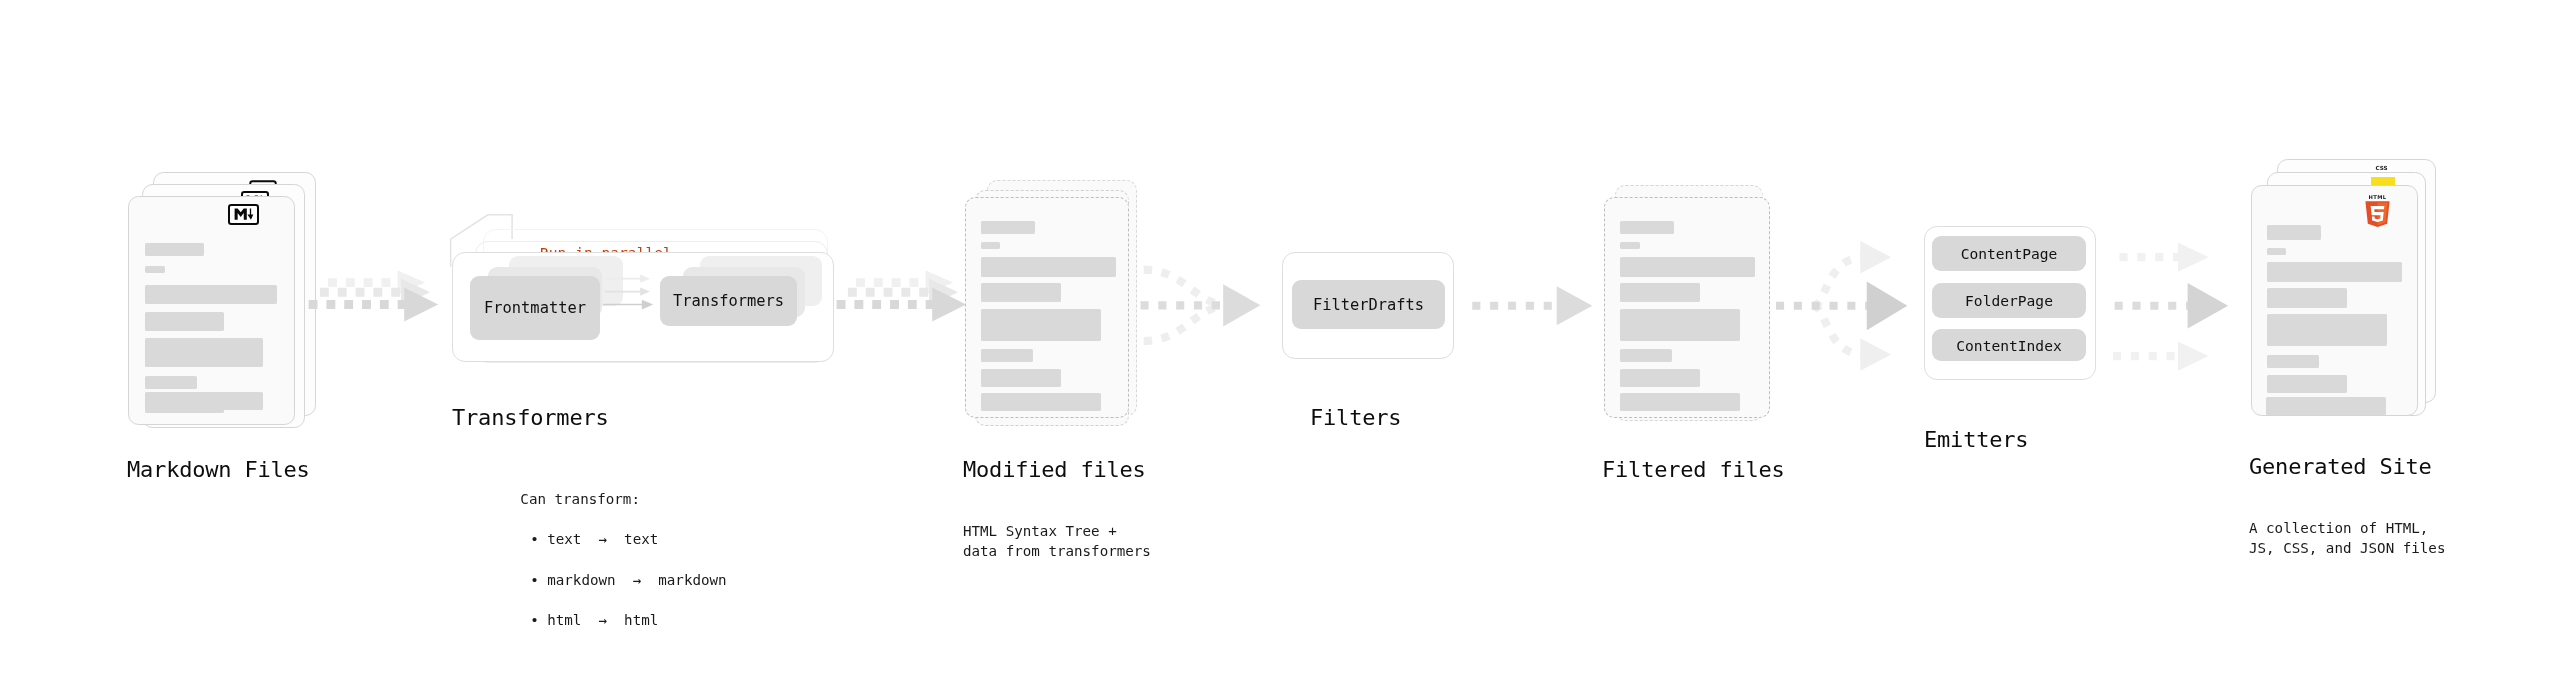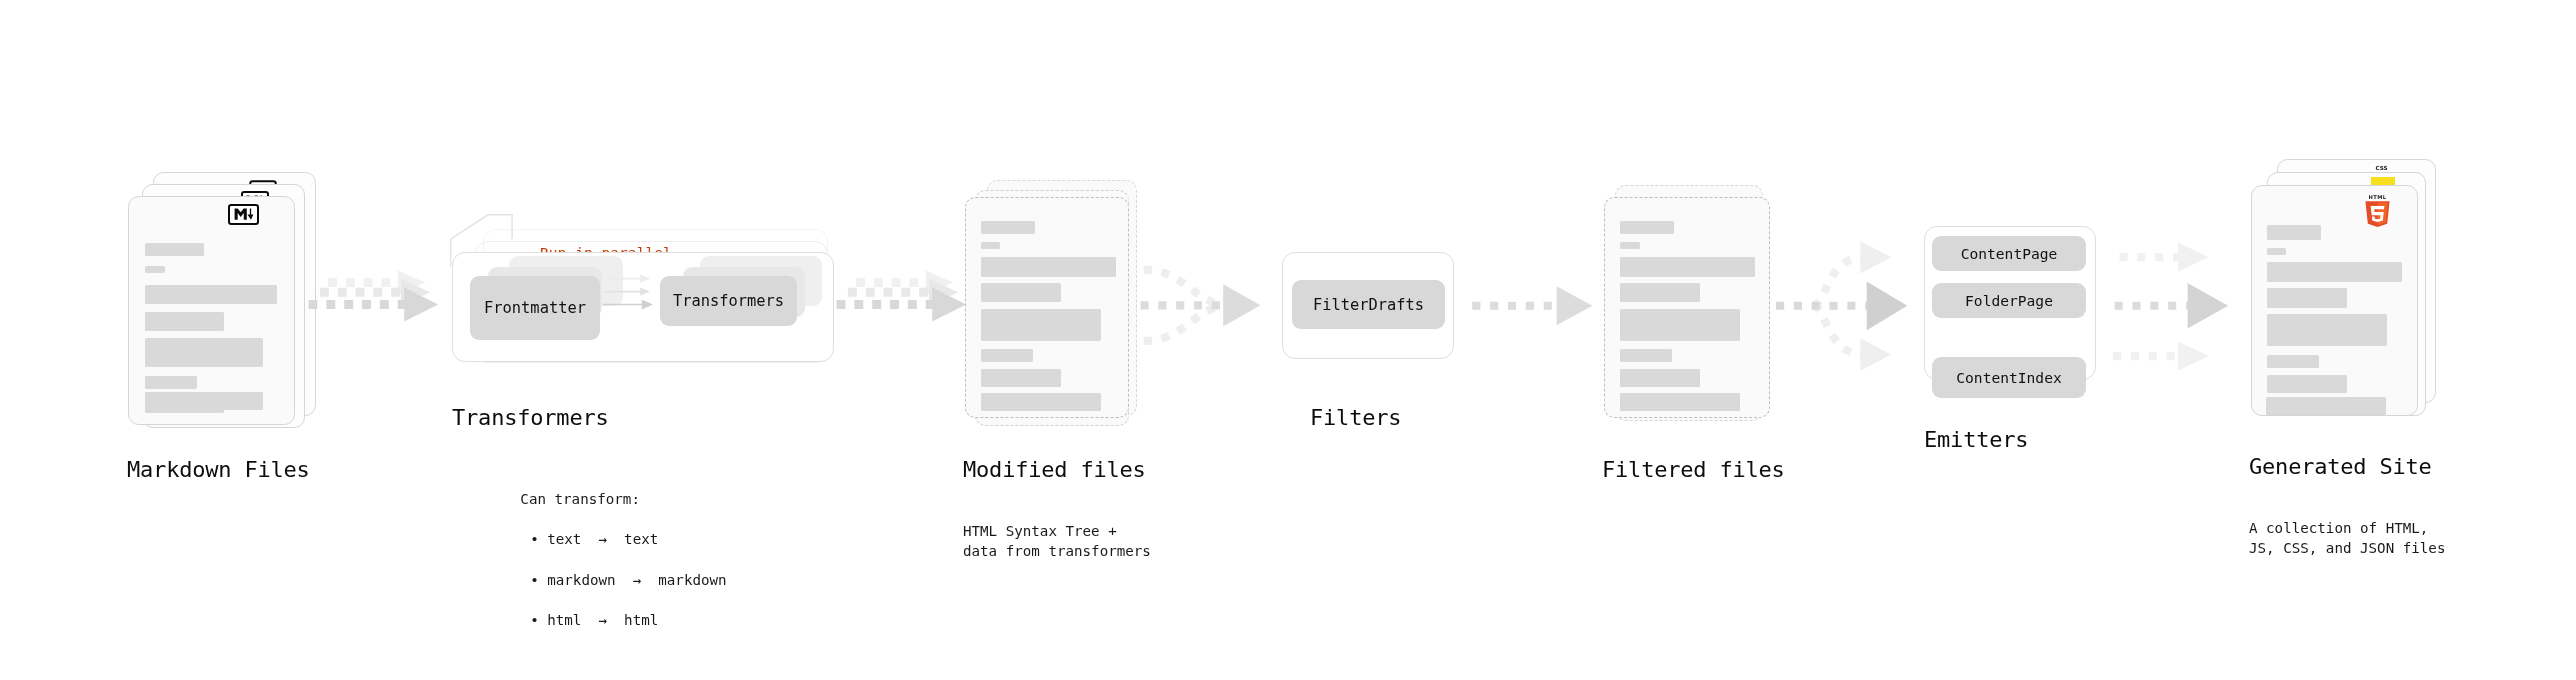--- a/index.html
+++ b/index.html
@@ -297,21 +297,21 @@
         <line x1="0" y1="86" x2="116" y2="86"></line>
       </g>
       <polygon points="112,56 162,86 112,116" fill="#d0d0d0"></polygon>
     </svg>
   </div>
 
   <div class="node">
     <div class="gbox" style="left:1924px;top:226px;width:172px;height:154px;"></div>
     <div class="chip" style="left:1932px;top:236px;width:154px;height:35px;font-size:14.6px;">ContentPage</div>
     <div class="chip" style="left:1932px;top:283px;width:154px;height:35px;font-size:14.6px;">FolderPage</div>
-    <div class="chip" style="left:1932px;top:329px;width:154px;height:41px;font-size:14.6px;margin-top:28px;">ContentIndex</div>
+    <div class="chip" style="left:1932px;top:329px;width:154px;height:32px;font-size:14.6px;">ContentIndex</div>
     <div class="caption-wrap" style="left:1924px;top:397px;">
       <div class="title">Emitters</div>
     </div>
   </div>
 
   <div class="conn" style="left:2113px;top:236px;width:146px;height:138px;">
     <svg width="146" height="138" viewBox="0 0 180 170">
       <g fill="none" stroke="#f1f1f1" stroke-width="10" stroke-dasharray="10 12">
         <line x1="8" y1="26" x2="84" y2="26"></line>
         <line x1="0" y1="148" x2="84" y2="148"></line>

